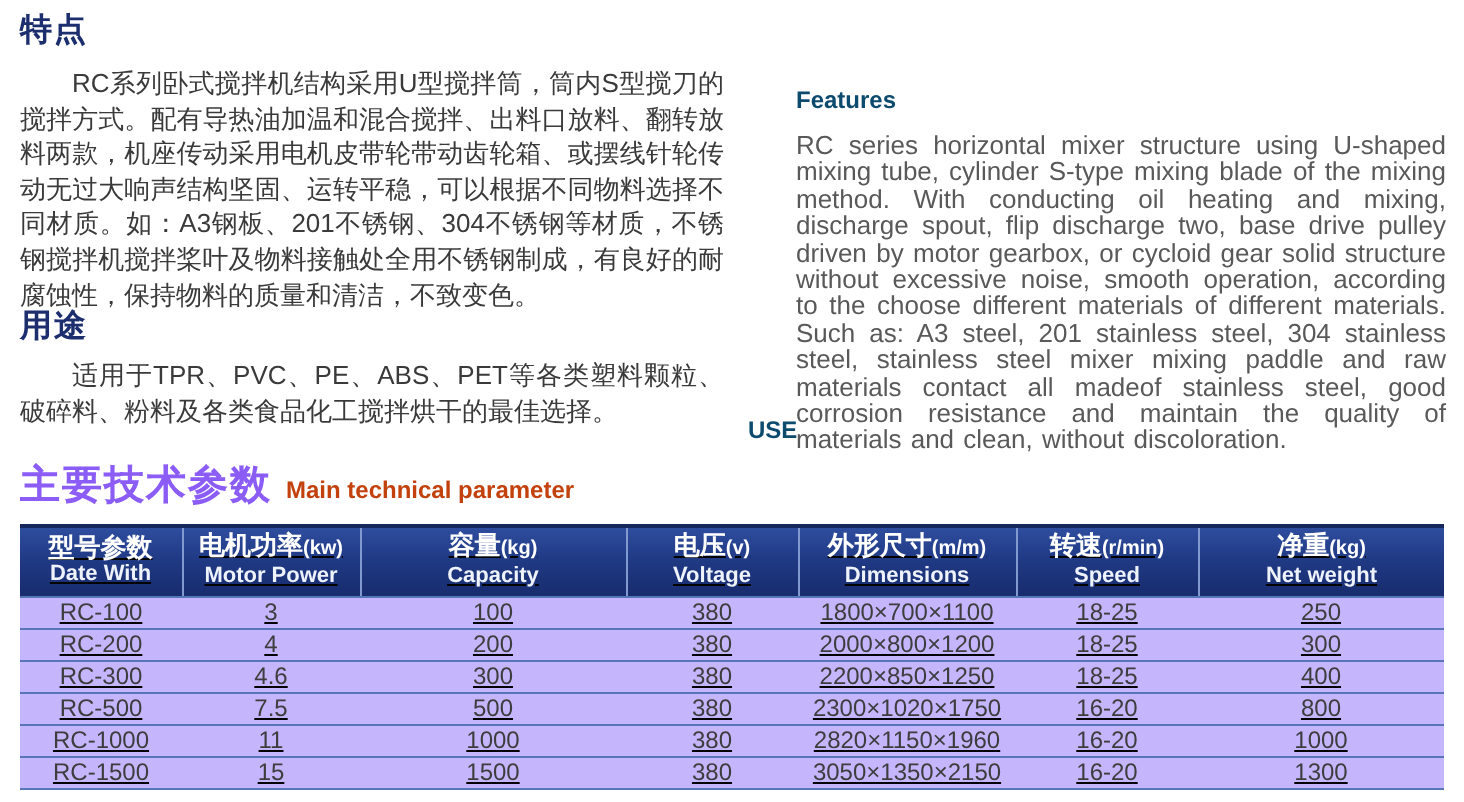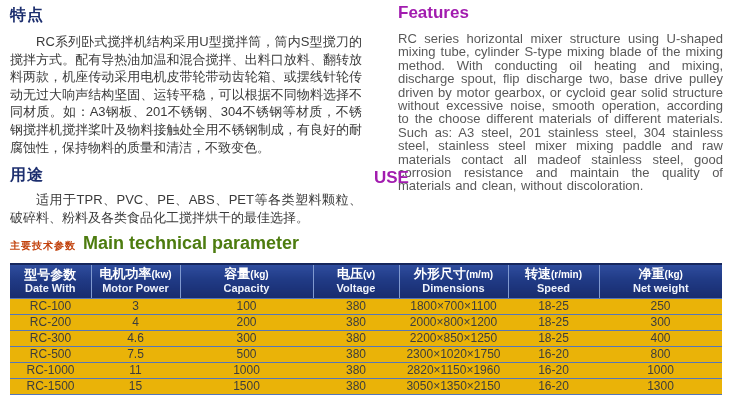--- a/index.html
+++ b/index.html
@@ -6,74 +6,75 @@
   html,body { width:732px; height:401px; }
   body {
     font-family:"Liberation Sans","DejaVu Sans",sans-serif;
     background:#ffffff;
     position:relative;
     overflow:hidden;
   }
   .sec { position:absolute; }
   .sec-features-cn { left:10px; top:5px;  width:352px; }
   .sec-features-en { left:398px; top:3px; width:325px; }
-  .sec-use-cn      { left:10px; top:165px; width:352px; }
+  .sec-use-cn      { left:10px; top:153px; width:352px; }
   .sec-use-en      { left:374px; top:168px; width:325px; }
   .sec-spec        { left:10px; top:234px; width:712px; }
 
   .h-cn {
     font-size:16px; font-weight:bold; color:#1c2e6e;
     letter-spacing:1px; margin-bottom:7px;
   }
   .h-en {
-    font-size:17px; font-weight:bold; color:#a21caf;
+    font-size:12px; font-weight:bold; color:#0c4a6e;
     margin-bottom:9px;
+    margin-top:40px;
   }
   .p-cn {
     font-size:13px; line-height:17.6px; color:#3a3a3a;
     text-align:justify;
   }
   .indent { text-indent:2em; }
   .p-en {
     font-size:13px; line-height:13.4px; color:#595959;
     text-align:justify; word-spacing:1px;
   }
   .sec-use-en .p-en { font-size:11.5px; line-height:15px; }
   .sec-use-cn .h-cn { margin-bottom:5px; }
 
   .spec-heading { margin-bottom:8px; line-height:18px; }
   .spec-heading .spec-cn {
-    font-size:10px; font-weight:bold; color:#c2410c; letter-spacing:1px;font-family:Liberation Serif, serif;
+    font-size:20px; font-weight:bold; color:#8b5cf6; letter-spacing:1px;font-family:Liberation Serif, serif;
   }
   .spec-heading .spec-en {
-    font-size:18px; font-weight:bold; color:#4d7c0f; margin-left:7px;
+    font-size:12px; font-weight:bold; color:#c2410c; margin-left:7px;
   }
 
   table.spec-table {
-    width:712px; border-collapse:collapse; table-layout:fixed;
+    width:712px; border-collapse:collapse; table-layout:fixed;text-decoration:underline;
   }
   thead th {
     background:linear-gradient(180deg,#2f4d9e 0%,#203a85 45%,#182c6e 100%);
     border-top:2px solid #16275d;
     border-bottom:1px solid #5676b8;
     color:#ffffff;
     padding:2px 0 3px 0;
     text-align:center;
     vertical-align:middle;
   }
   thead th + th { border-left:1px solid #8099cf; }
   .th-cn  { font-size:13px; font-weight:bold; line-height:14px; white-space:nowrap; }
   .th-unit{ font-size:10px; font-weight:bold; }
   .th-en  { font-size:11px; font-weight:bold; line-height:13px; color:#eef2fb; white-space:nowrap; }
   tbody td {
     text-align:center;
     font-size:12px; color:#3d3d3d;
     height:15px; line-height:15px; padding:0;
     border-bottom:1px solid #5676b8;
-    background:#eab308;
+    background:#c4b5fd;
     white-space:nowrap;
   }
 </style>
 </head>
 <body>
 
 <div class="page">
 
   <section class="sec sec-features-cn">
     <h2 class="h-cn">特点</h2>

